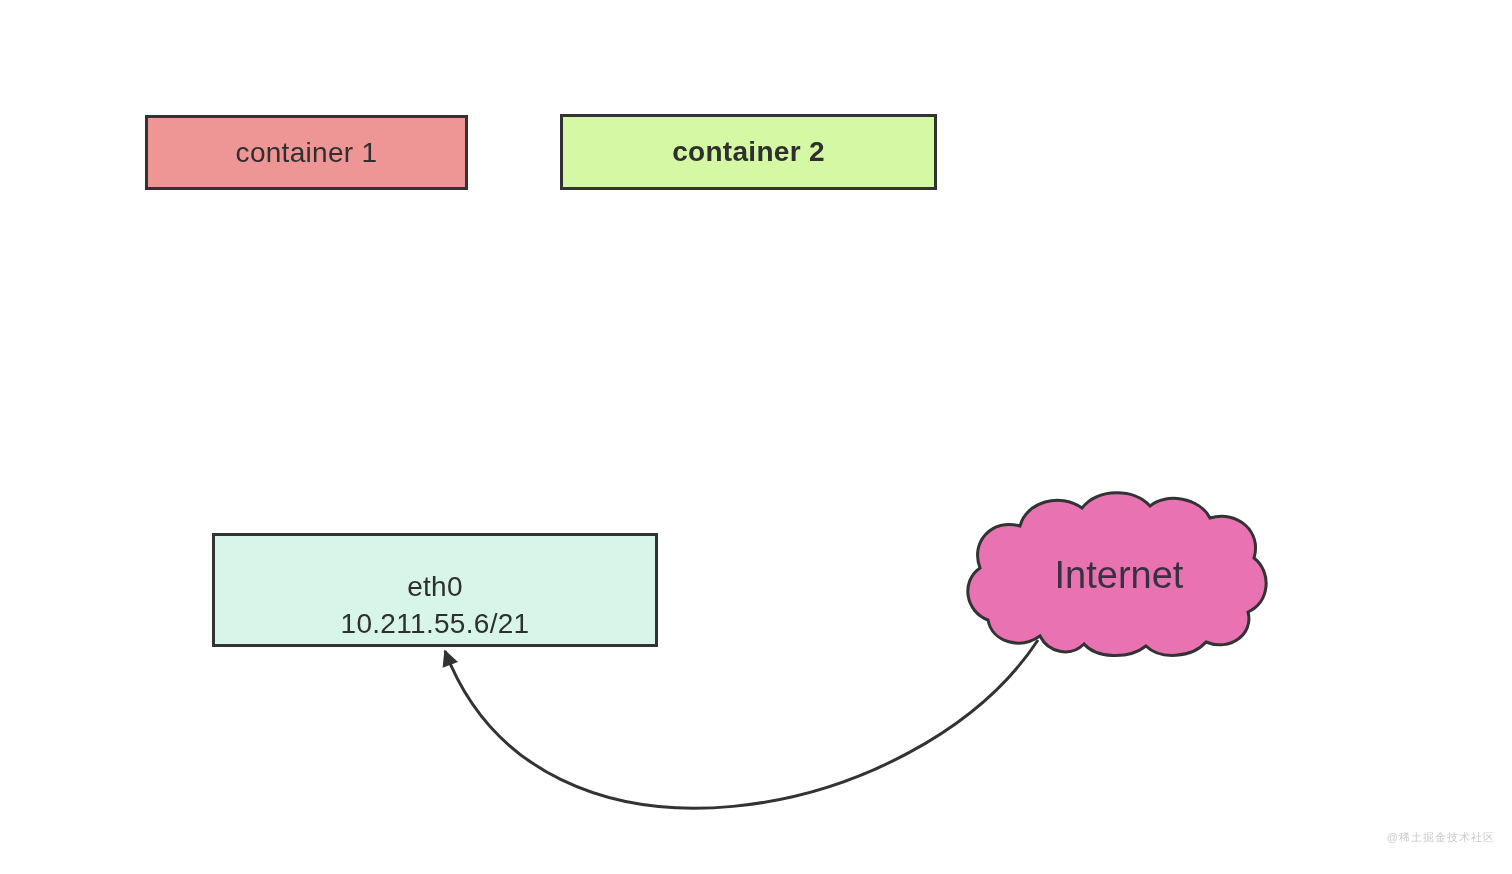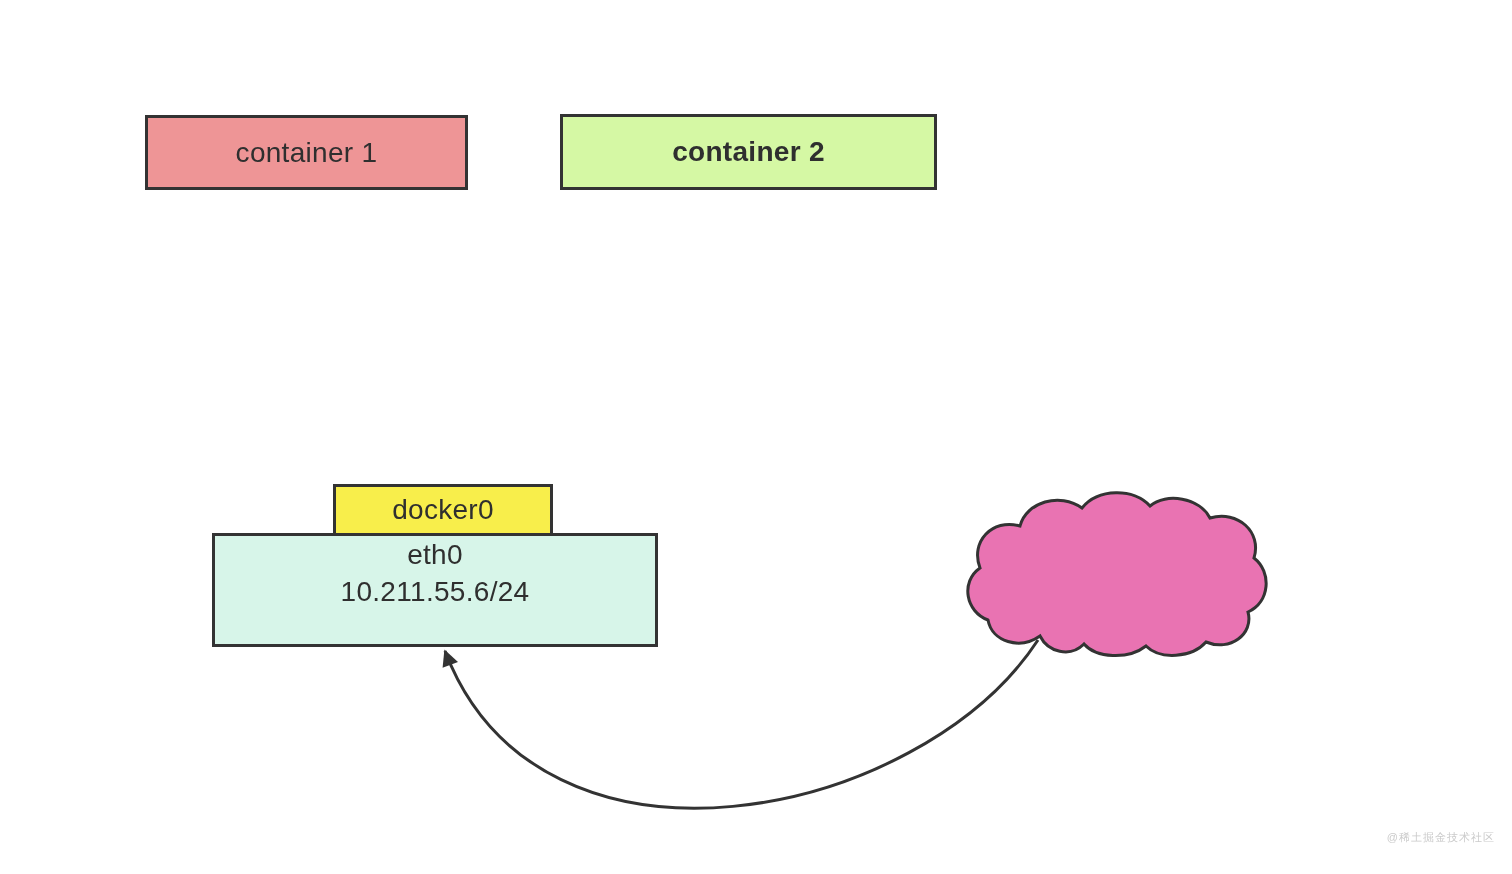--- a/index.html
+++ b/index.html
@@ -23,21 +23,21 @@
     font-weight: 500;
     letter-spacing: 0.3px;
     color: #2f2f2f;
   }
   #container1 { left: 145px; top: 115px; width: 323px; height: 75px; z-index: 2; }
   #container2 { left: 560px; top: 114px; width: 377px; height: 76px; z-index: 2; font-weight: bold; }
   #docker0    { left: 333px; top: 484px; width: 220px; height: 52px; z-index: 3; }
   #eth0 {
     left: 212px; top: 533px; width: 446px; height: 114px; z-index: 2;
     flex-direction: column;
-    justify-content: flex-start;
+    justify-content: flex-end;
     padding-bottom: 2px;
     line-height: 37px;
   }
   .layer {
     position: absolute;
     left: 0; top: 0;
     width: 1512px; height: 874px;
     z-index: 1;
   }
   .internet-label {
@@ -89,25 +89,23 @@
   </svg>
 
   <div class="node" id="container1" style="background-color: rgb(238, 149, 150);">
     <span>container 1</span>
   </div>
 
   <div class="node" id="container2" style="background-color: rgb(213, 248, 164);">
     <span>container 2</span>
   </div>
 
-  <div class="node" id="docker0" style="background-color: rgb(248, 238, 75);">
-    <span>docker0</span>
-  </div>
 
   <div class="node" id="eth0" style="background-color: rgb(215, 245, 233);">
     <span>eth0</span>
-    <span>10.211.55.6/24</span>
+    <span>10.211.55.6/21</span>
   </div>
 
+  <div class="internet-label">Internet</div>
 
   <div class="watermark">@稀土掘金技术社区</div>
 
 </div>
 
 </body></html>

